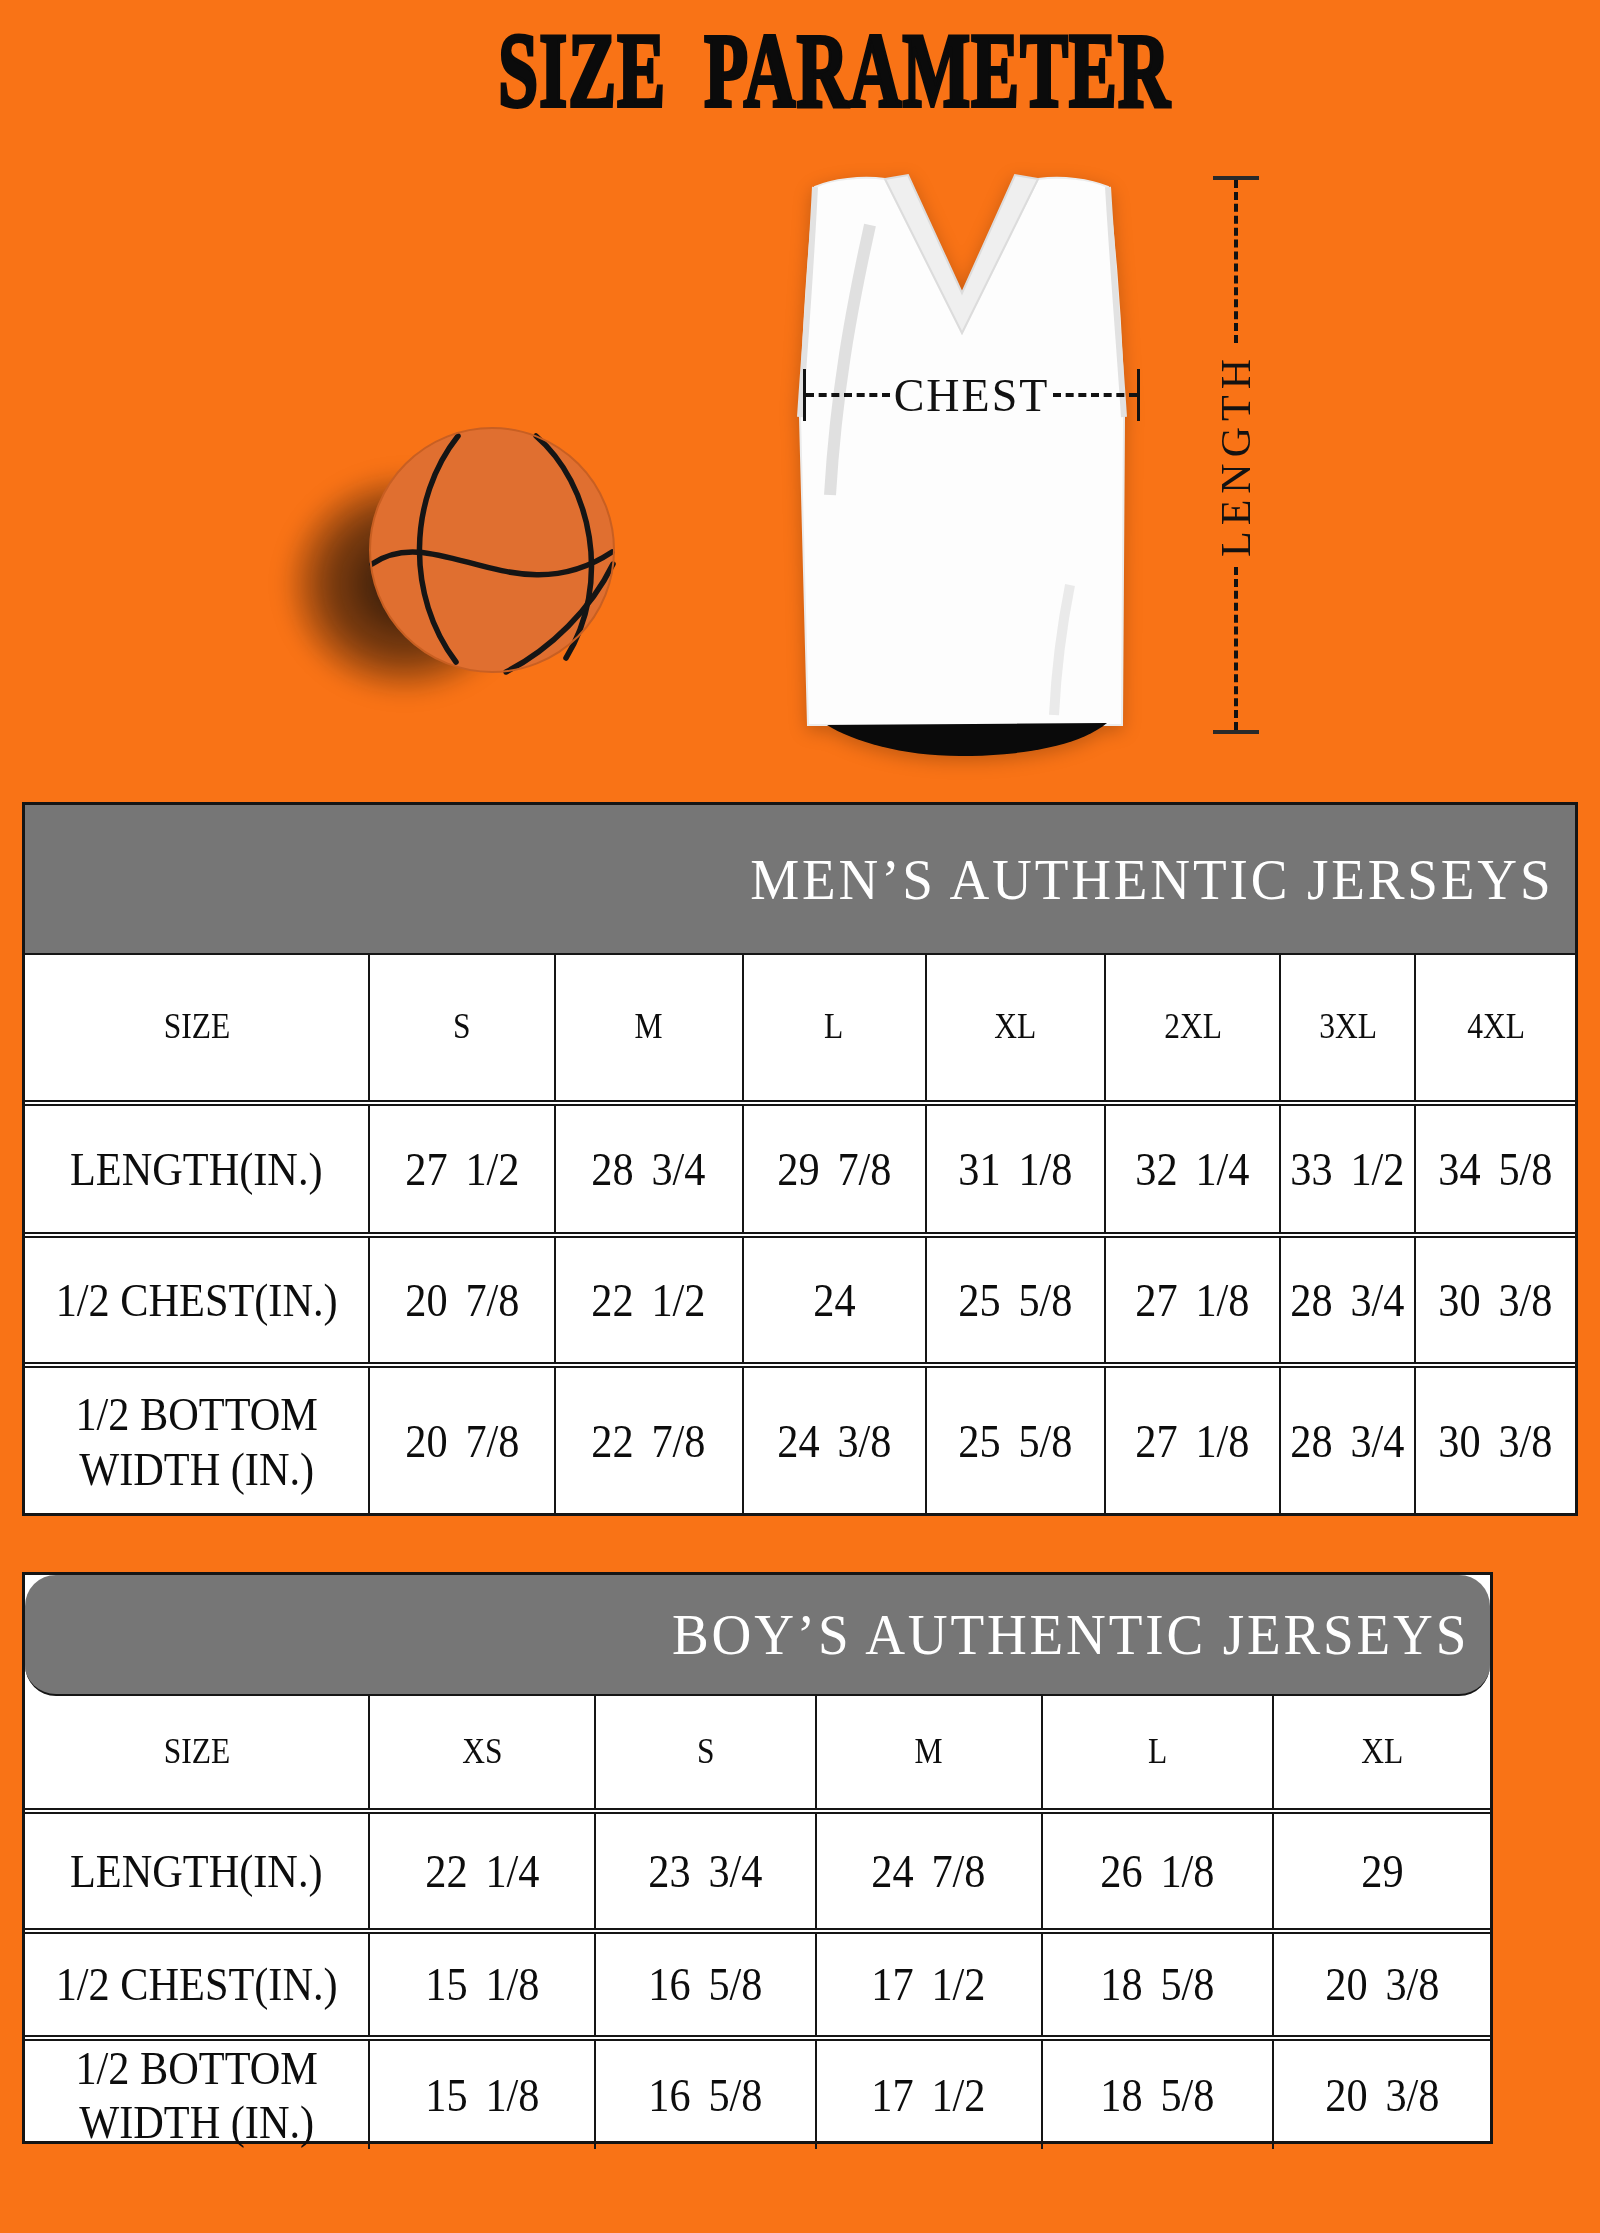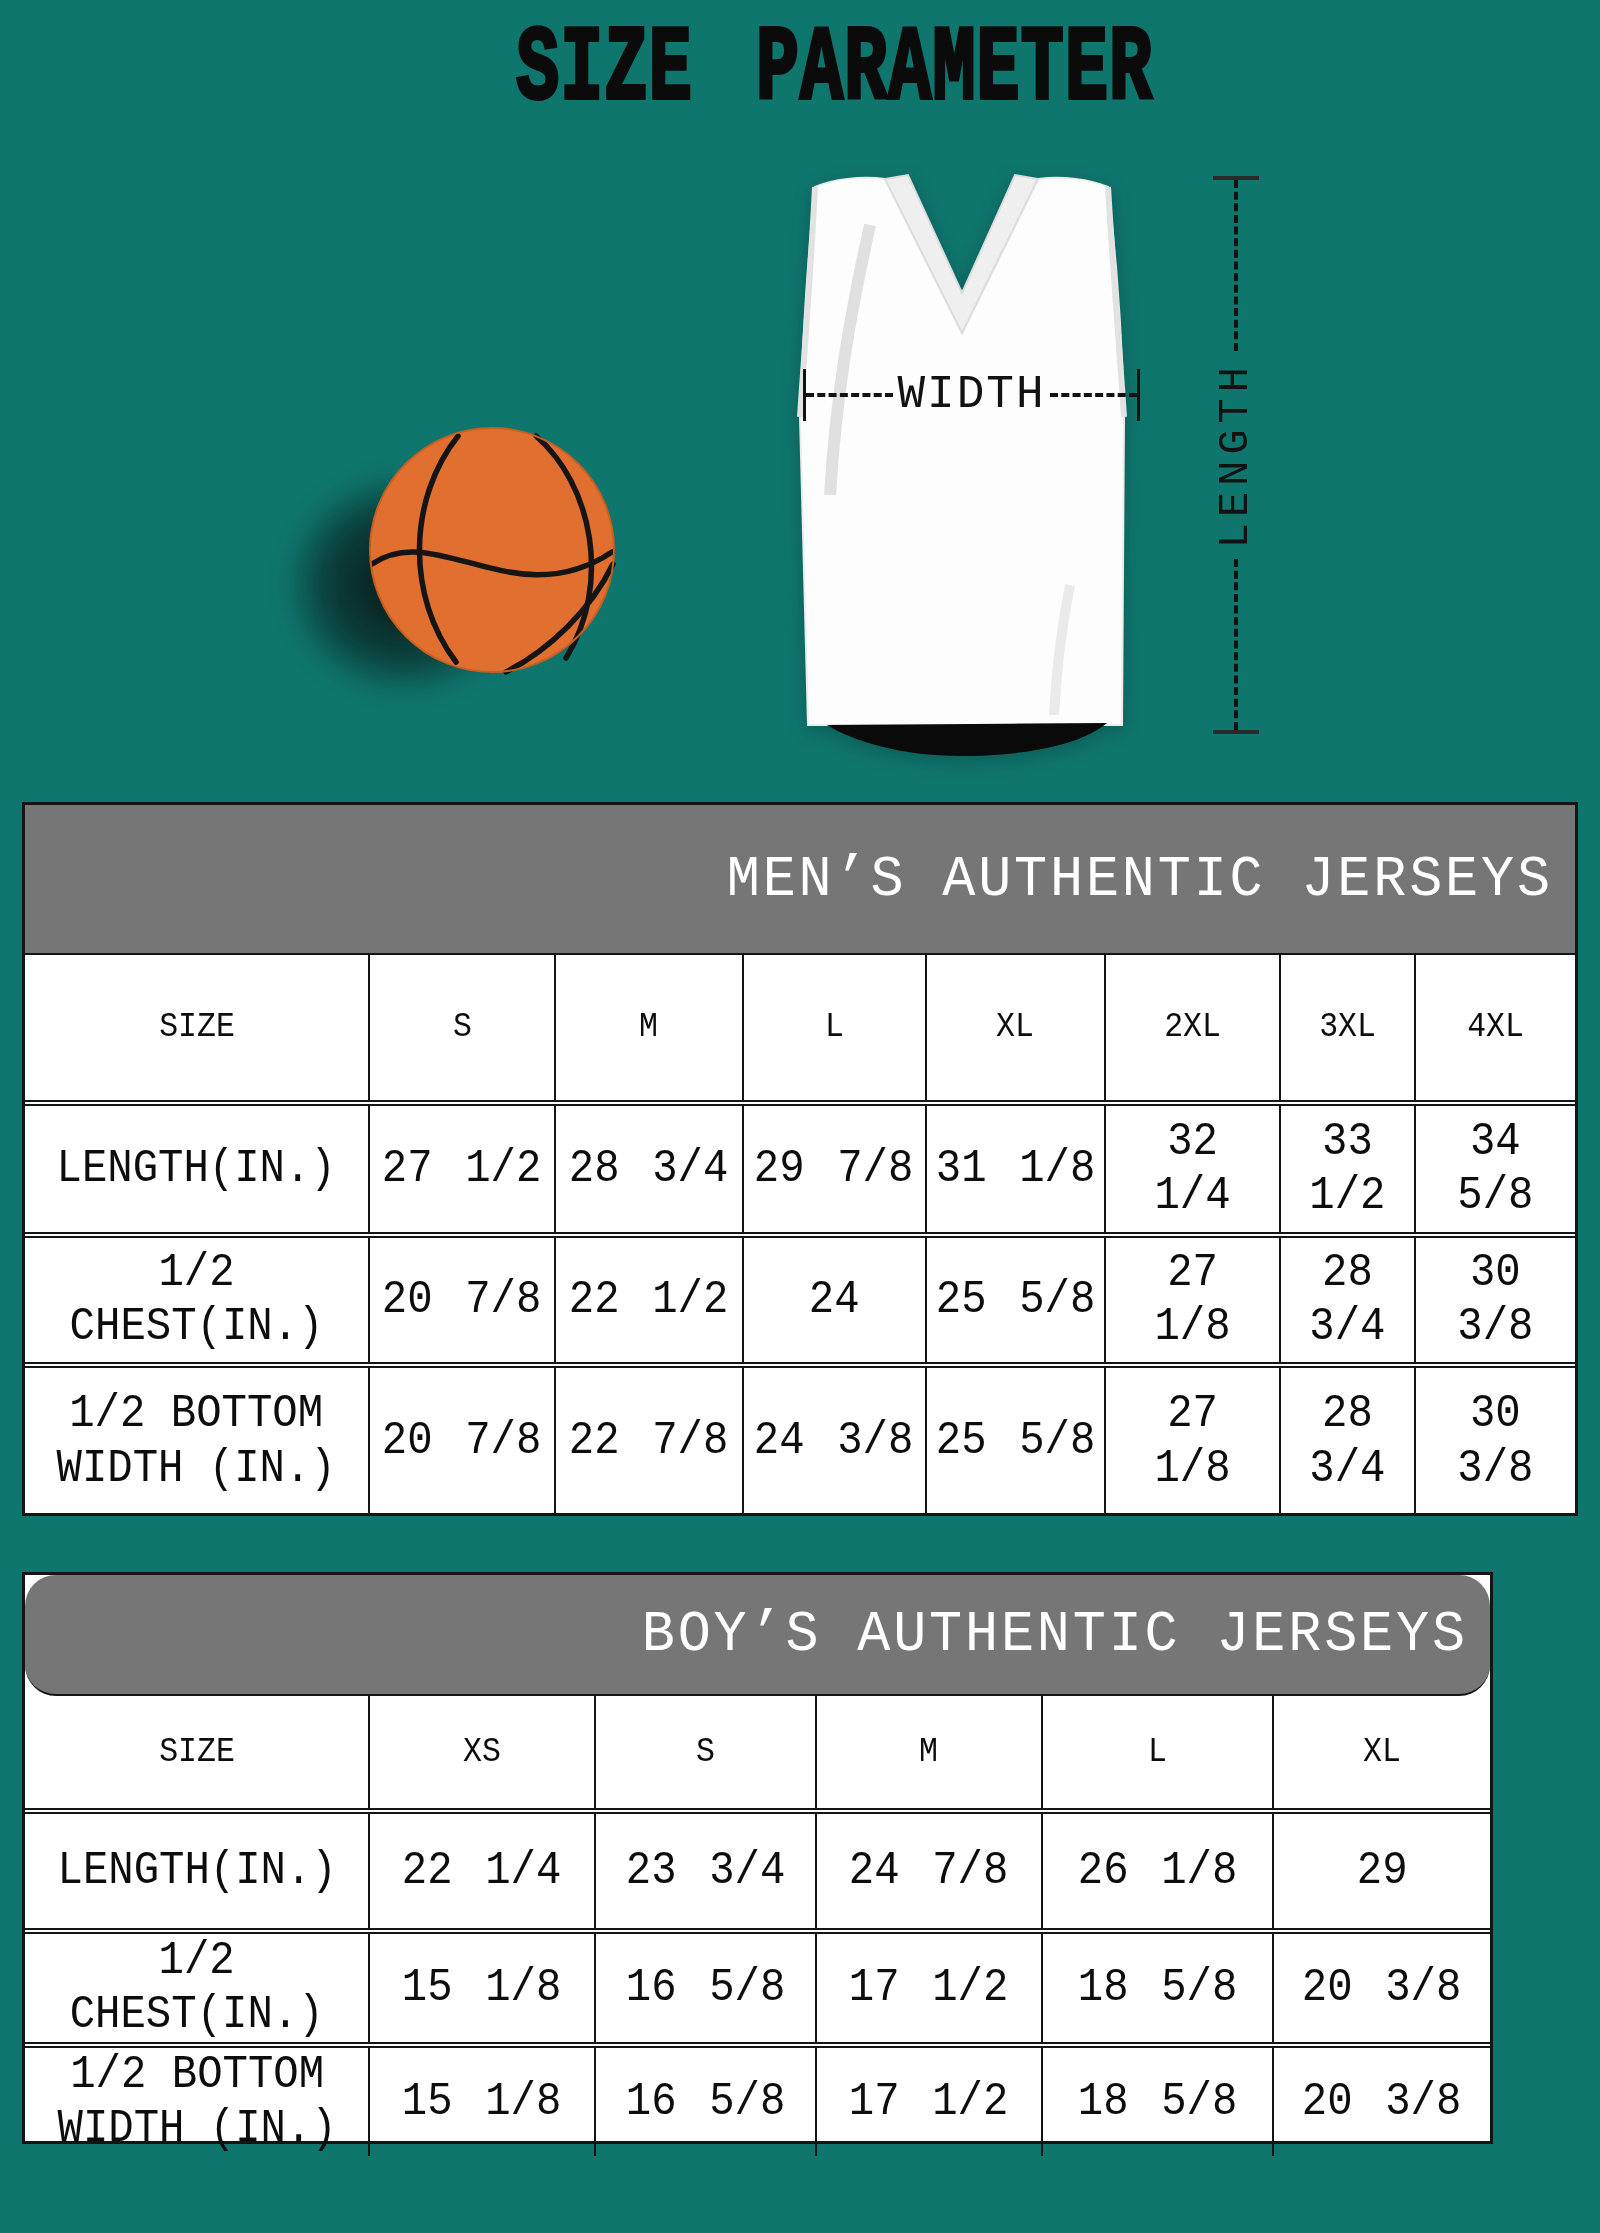--- a/index.html
+++ b/index.html
@@ -1,17 +1,17 @@
 <!DOCTYPE html>
 <html><head>
 <meta charset="utf-8">
 <style>
   html,body{margin:0;padding:0;background:#ffffff;}
-  .stage{position:relative;width:1600px;height:2233px;background:#0f766e;overflow:hidden;
-         font-family:Liberation Mono, monospace;color:#111;}
+  .stage{position:relative;width:1600px;height:2233px;background:#f97316;overflow:hidden;
+         font-family:Liberation Serif, serif;color:#111;}
 
   
   .page-title{position:absolute;left:35px;top:18px;width:1600px;text-align:center;margin:0;
               font-size:128px;line-height:1;font-weight:700;color:#0b0b0b;letter-spacing:2px;word-spacing:34px;}
   .page-title .squeeze{display:inline-block;transform:scaleX(.56) scaleY(.82);transform-origin:center top;
               -webkit-text-stroke:5px #0b0b0b;}
 
   
   .ball-shadow{position:absolute;left:238px;top:428px;width:334px;height:312px;border-radius:50%;
     background:radial-gradient(closest-side, rgba(8,8,8,.88), rgba(8,8,8,.5) 46%, rgba(8,8,8,0) 74%);
@@ -107,21 +107,21 @@
       <path d="M 45,22 C 40,120 34,190 30,252" stroke="#e2e2e2" stroke-width="6" fill="none"></path>
       <path d="M 338,22 C 344,120 350,190 354,252" stroke="#e2e2e2" stroke-width="6" fill="none"></path>
 
       <path d="M 57,560 L 337,558 C 308,582 248,591 190,591 C 132,591 82,576 57,560 Z" fill="#0a0a0a"></path>
     </svg>
   </div>
 
   <div class="chest-measure">
     <span class="tick"></span>
     <span class="dash"></span>
-    <span class="chest-label">WIDTH</span>
+    <span class="chest-label">CHEST</span>
     <span class="dash"></span>
     <span class="tick"></span>
   </div>
 
   <div class="length-measure">
     <span class="tick"></span>
     <span class="dash"></span>
     <span class="length-label">LENGTH</span>
     <span class="dash"></span>
     <span class="tick"></span>

